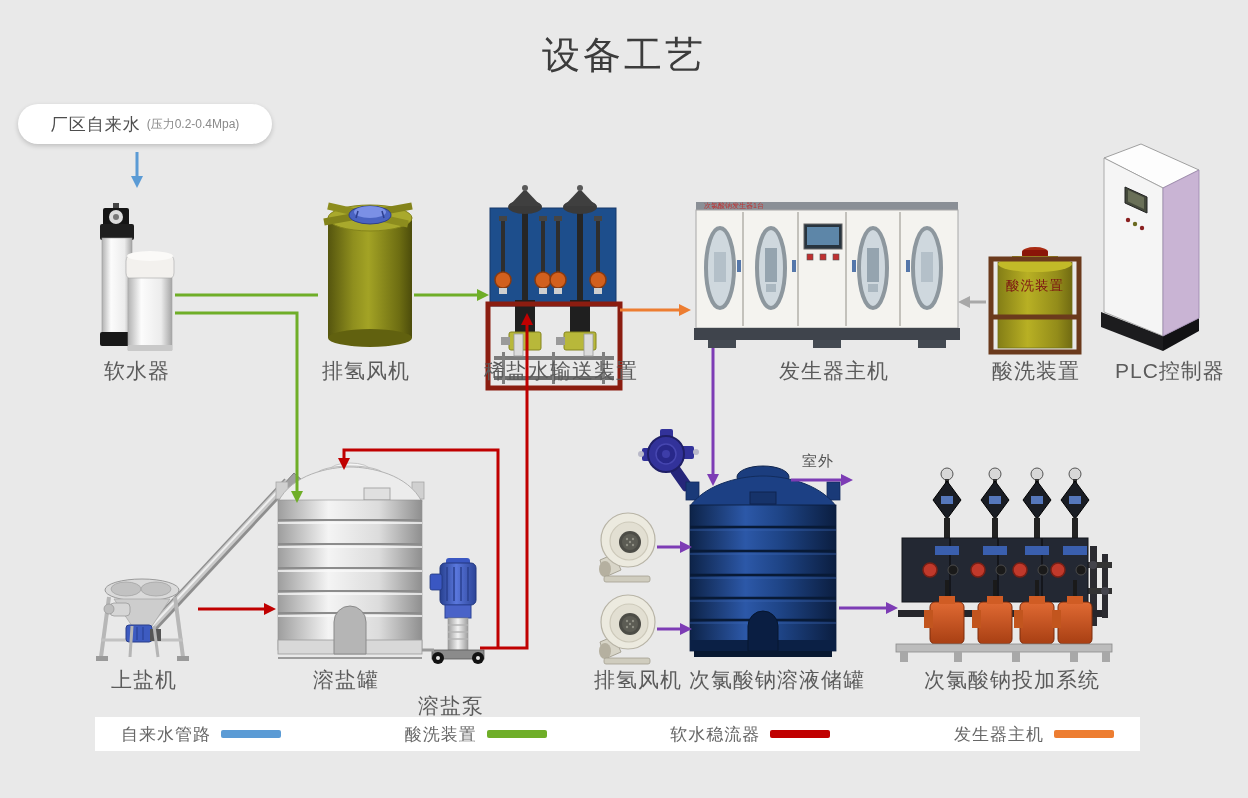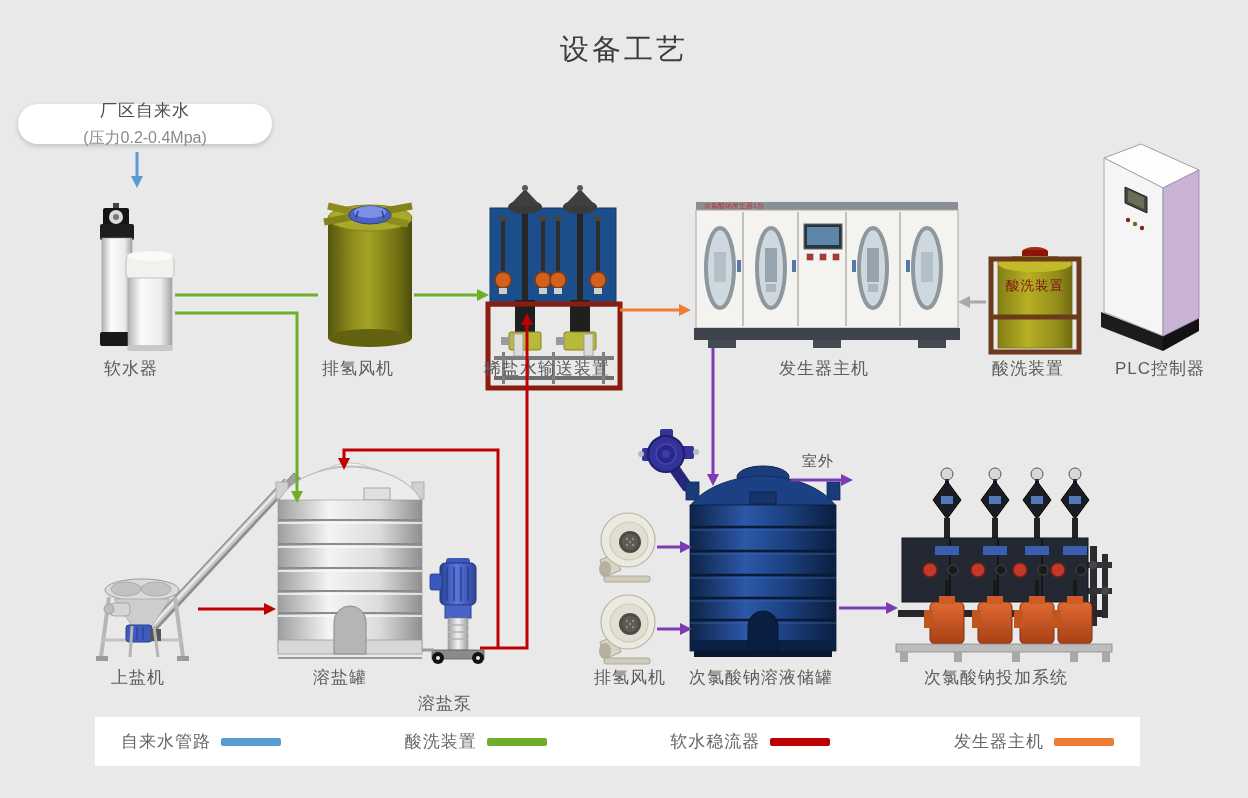--- a/index.html
+++ b/index.html
@@ -1,27 +1,27 @@
 <!DOCTYPE html>
 <html><head>
 <meta charset="utf-8">
 <style>
   html,body{margin:0;padding:0;}
   body{background:#e9e9e9;font-family:"Liberation Sans","DejaVu Sans",sans-serif;}
   #canvas{position:relative;width:1248px;height:798px;background:#e9e9e9;overflow:hidden;}
   .eq{position:absolute;}
-  .label{position:absolute;font-size:17px;color:#5b5b5b;white-space:nowrap;letter-spacing:1px;}
-  #title{position:absolute;top:30px;left:0;width:100%;text-align:center;font-size:29px;color:#3c3c3c;letter-spacing:3px;}
+  .label{position:absolute;font-size:21px;color:#5b5b5b;white-space:nowrap;letter-spacing:1px;}
+  #title{position:absolute;top:30px;left:0;width:100%;text-align:center;font-size:38px;color:#3c3c3c;letter-spacing:3px;}
   #callout{position:absolute;left:18px;top:104px;width:254px;height:40px;background:#fff;border-radius:21px;
-    box-shadow:0 2px 5px rgba(0,0,0,0.18);display:flex;align-items:center;justify-content:center;gap:6px;flex-direction:column;}
+    box-shadow:0 2px 5px rgba(0,0,0,0.18);display:flex;align-items:center;justify-content:center;gap:6px;}
   #callout .main{font-size:17px;color:#4d4d4d;letter-spacing:1px;}
-  #callout .sub{font-size:16px;color:#8a8a8a;}
+  #callout .sub{font-size:12px;color:#8a8a8a;}
   #outdoor{position:absolute;left:802px;top:452px;font-size:15px;color:#555;letter-spacing:1px;}
   #pipes{position:absolute;left:0;top:0;z-index:60;pointer-events:none;}
-  #legendbar{position:absolute;left:95px;top:717px;width:1045px;height:49px;background:#ffffff;
+  #legendbar{position:absolute;left:95px;top:717px;width:1045px;height:34px;background:#ffffff;
     display:flex;align-items:center;justify-content:space-between;padding:0 26px;box-sizing:border-box;z-index:70;}
   .legend-item{display:flex;align-items:center;}
   .legend-item .ltxt{font-size:17px;color:#666;letter-spacing:1px;}
   .legend-item .swatch{display:inline-block;width:60px;height:8px;border-radius:2px;margin-left:10px;}
 </style>
 </head>
 <body>
 
 <div id="canvas">
 

